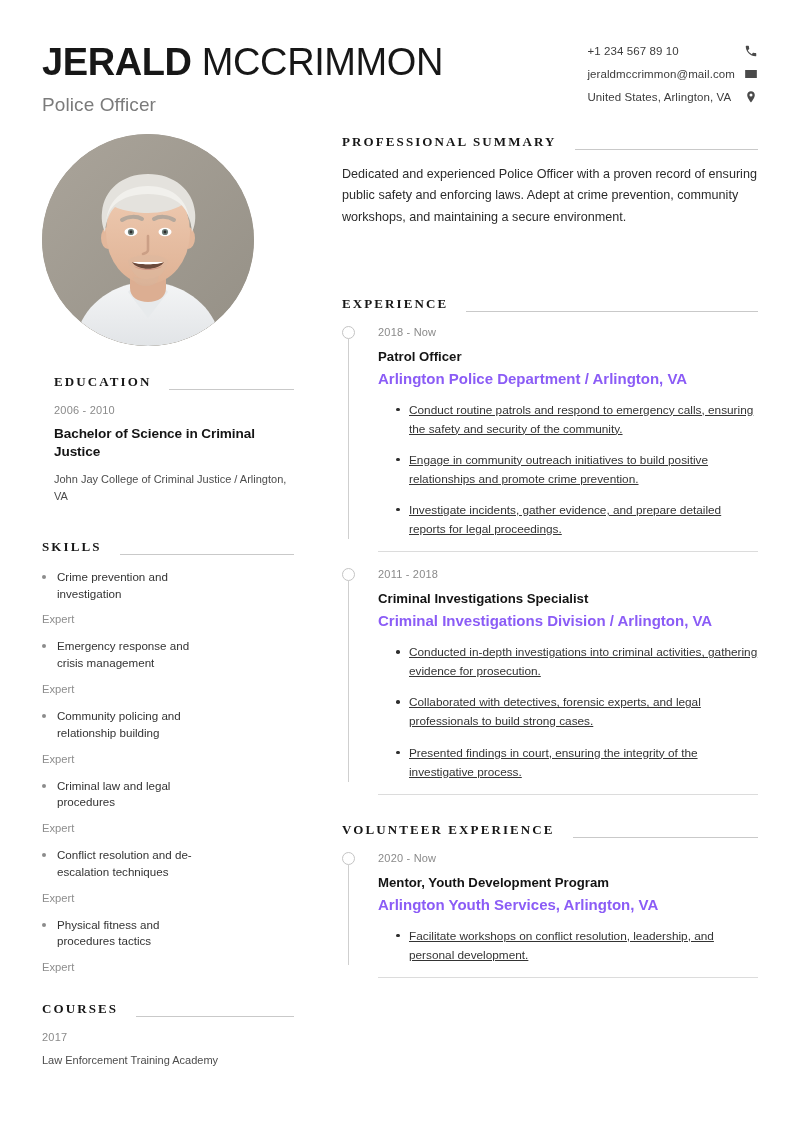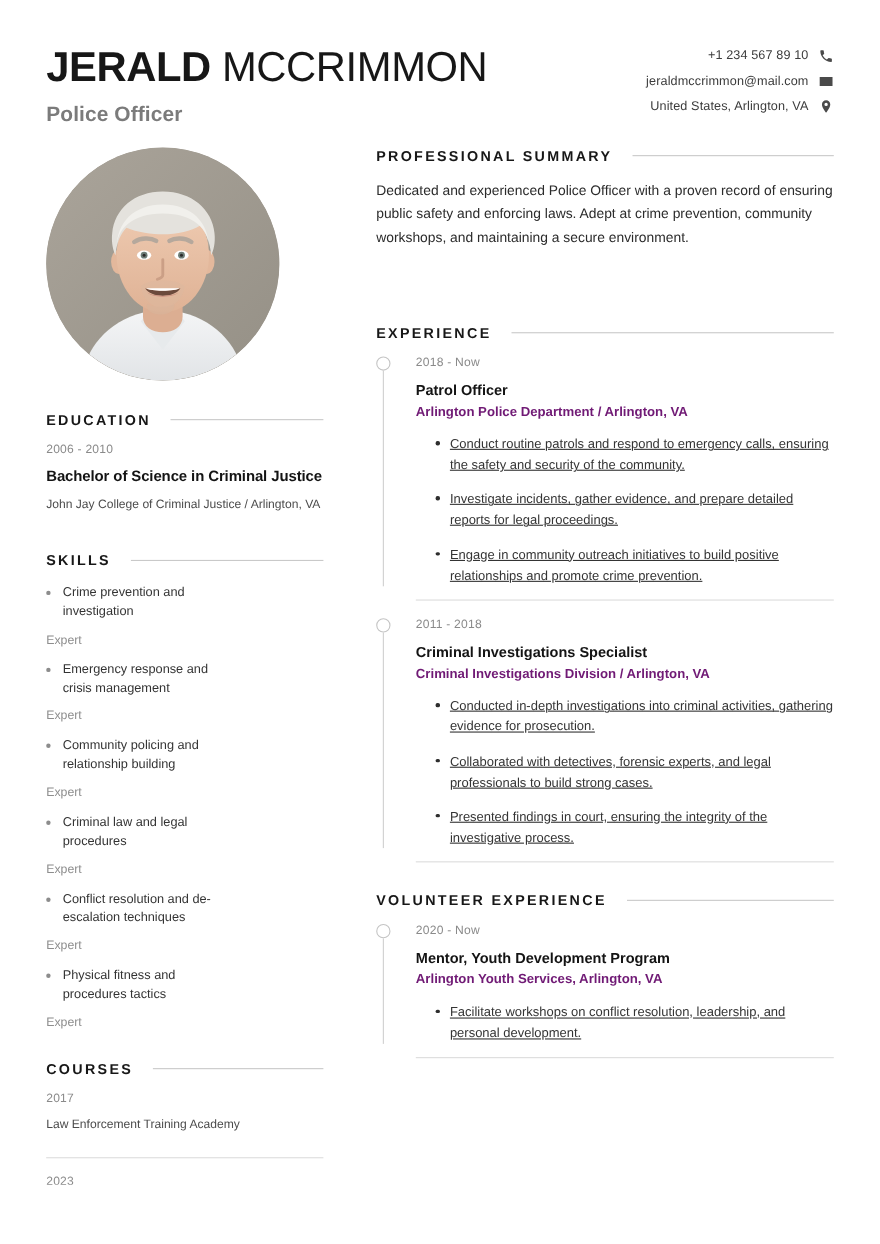--- a/index.html
+++ b/index.html
@@ -30,29 +30,29 @@
     line-height: 1.07;
     letter-spacing: -0.4px;
     color: #171717;
     font-weight: 300;
     white-space: nowrap;
   }
   .name .first { font-weight: 700; }
   .job-title {
     margin-top: 11px;
     font-size: 19px;
-    font-weight: 700;
+    font-weight: 400;
     color: #7b7b7b;
     letter-spacing: 0.1px;
   }
   .contact { padding-top: 8px; }
   .contact-row {
     display: flex;
     align-items: center;
-    justify-content: flex-end;
+    justify-content: space-between;
     gap: 9px;
     margin-bottom: 9px;
     font-size: 11.5px;
     color: #3c3c3c;
     letter-spacing: 0.1px;
   }
   .contact-row .c-icon {
     width: 14px; height: 14px;
     display: inline-flex;
     align-items: center;
@@ -73,23 +73,24 @@
     border-radius: 50%;
     overflow: hidden;
     position: relative;
     background: #a29c92;
   }
   .photo svg { display: block; width: 212px; height: 212px; }
 
   
   .sec-head {
     display: flex;
-    align-items: center;
+    align-items: flex-end;
     gap: 18px;
     margin-bottom: 14px;
+    font-family: Liberation Serif, serif;
   }
   .sec-head .sec-title {
     font-size: 13px;
     font-weight: 700;
     letter-spacing: 2.1px;
     color: #171717;
     white-space: nowrap;
     text-transform: uppercase;
   }
   .sec-head .rule {
@@ -188,23 +189,23 @@
     padding-top: 0px;
   }
   .tl-role {
     font-size: 13.2px;
     font-weight: 700;
     color: #141414;
     line-height: 1.45;
     margin-bottom: 2px;
   }
   .tl-org {
-    font-size: 12px;
+    font-size: 15px;
     font-weight: 700;
-    color: #701a75;
+    color: #8b5cf6;
     line-height: 1.45;
     margin-bottom: 11px;
   }
   .tl-bullets { list-style: none; padding-left: 18px; }
   .tl-bullets li {
     position: relative;
     font-size: 11.8px;
     line-height: 1.62;
     color: #343434;
     margin-bottom: 12px;
@@ -325,21 +326,21 @@
               <path d="M90 128c5 9 27 9 32 0-5 3-27 3-32 0z" fill="#6b4a3c"></path>
               <path d="M91 128h30c-3 3-27 3-30 0z" fill="#ffffff"></path>
               <path d="M92 132c5 4 23 4 28 0-4 5-24 5-28 0z" fill="#c98a7c"></path>
 
               <path d="M92 142c4 4 20 4 24 0 2 4-2 10-12 10s-14-6-12-10z" fill="#d8b49b" opacity="0.6"></path>
             </g>
           </svg>
         </div>
       </div>
 
-      <div class="block sec-gap" style="margin-top:28px;">
+      <div class="block sec-gap" style="margin-top:28px;margin-left:12px;">
         <div class="sec-head">
           <div class="sec-title">EDUCATION</div>
           <div class="rule"></div>
         </div>
         <div class="edu-item">
           <div class="item-date">2006 - 2010</div>
           <div class="item-title">Bachelor of Science in Criminal Justice</div>
           <div class="item-sub">John Jay College of Criminal Justice / Arlington, VA</div>
         </div>
       </div>
@@ -432,22 +433,22 @@
 
         <div class="tl">
           <div class="tl-entry">
             <span class="tl-circle"></span>
             <span class="tl-line"></span>
             <div class="tl-date">2018 - Now</div>
             <div class="tl-role">Patrol Officer</div>
             <div class="tl-org">Arlington Police Department / Arlington, VA</div>
             <ul class="tl-bullets">
               <li>Conduct routine patrols and respond to emergency calls, ensuring the safety and security of the community.</li>
+              <li>Engage in community outreach initiatives to build positive relationships and promote crime prevention.</li>
               <li>Investigate incidents, gather evidence, and prepare detailed reports for legal proceedings.</li>
-              <li>Engage in community outreach initiatives to build positive relationships and promote crime prevention.</li>
             </ul>
           </div>
 
           <div class="tl-sep"></div>
 
           <div class="tl-entry">
             <span class="tl-circle"></span>
             <span class="tl-line"></span>
             <div class="tl-date">2011 - 2018</div>
             <div class="tl-role">Criminal Investigations Specialist</div>

